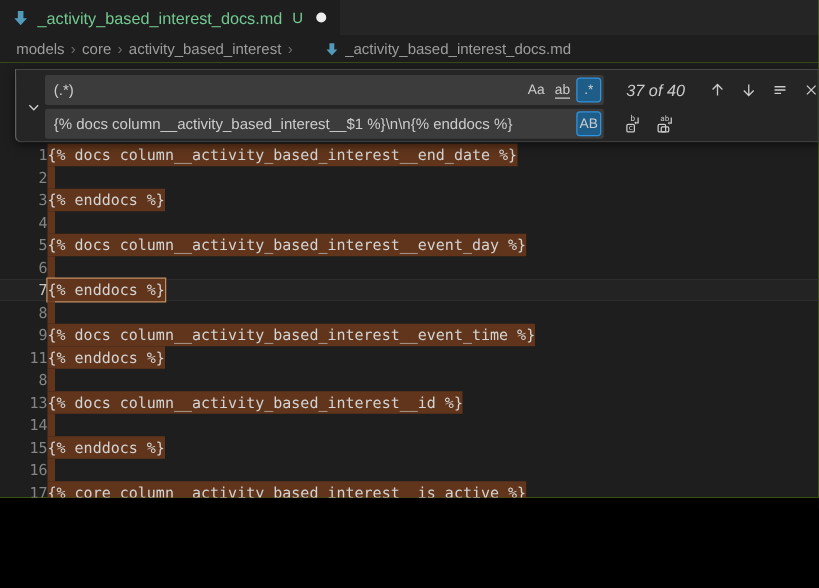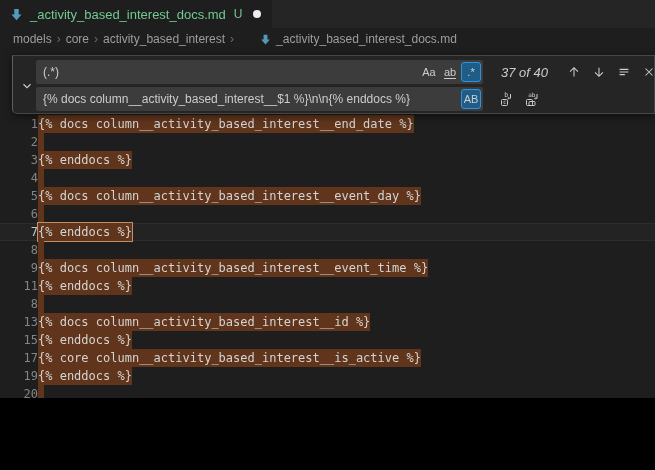--- a/index.html
+++ b/index.html
@@ -196,22 +196,30 @@
         </div>
         <div class="line">
           <div class="ln">8</div>
           <div class="lc"><span class="match empty"></span></div>
         </div>
         <div class="line">
           <div class="ln">13</div>
           <div class="lc"><span class="match">{% docs column__activity_based_interest__id %}</span></div>
         </div>
         <div class="line">
+          <div class="ln">14</div>
+          <div class="lc"><span class="match empty"></span></div>
+        </div>
+        <div class="line">
           <div class="ln">15</div>
           <div class="lc"><span class="match">{% enddocs %}</span></div>
+        </div>
+        <div class="line">
+          <div class="ln">16</div>
+          <div class="lc"><span class="match empty"></span></div>
         </div>
         <div class="line">
           <div class="ln">17</div>
           <div class="lc"><span class="match">{% core column__activity_based_interest__is_active %}</span></div>
         </div>
         <div class="line">
           <div class="ln">19</div>
           <div class="lc"><span class="match">{% enddocs %}</span></div>
         </div>
         <div class="line">

